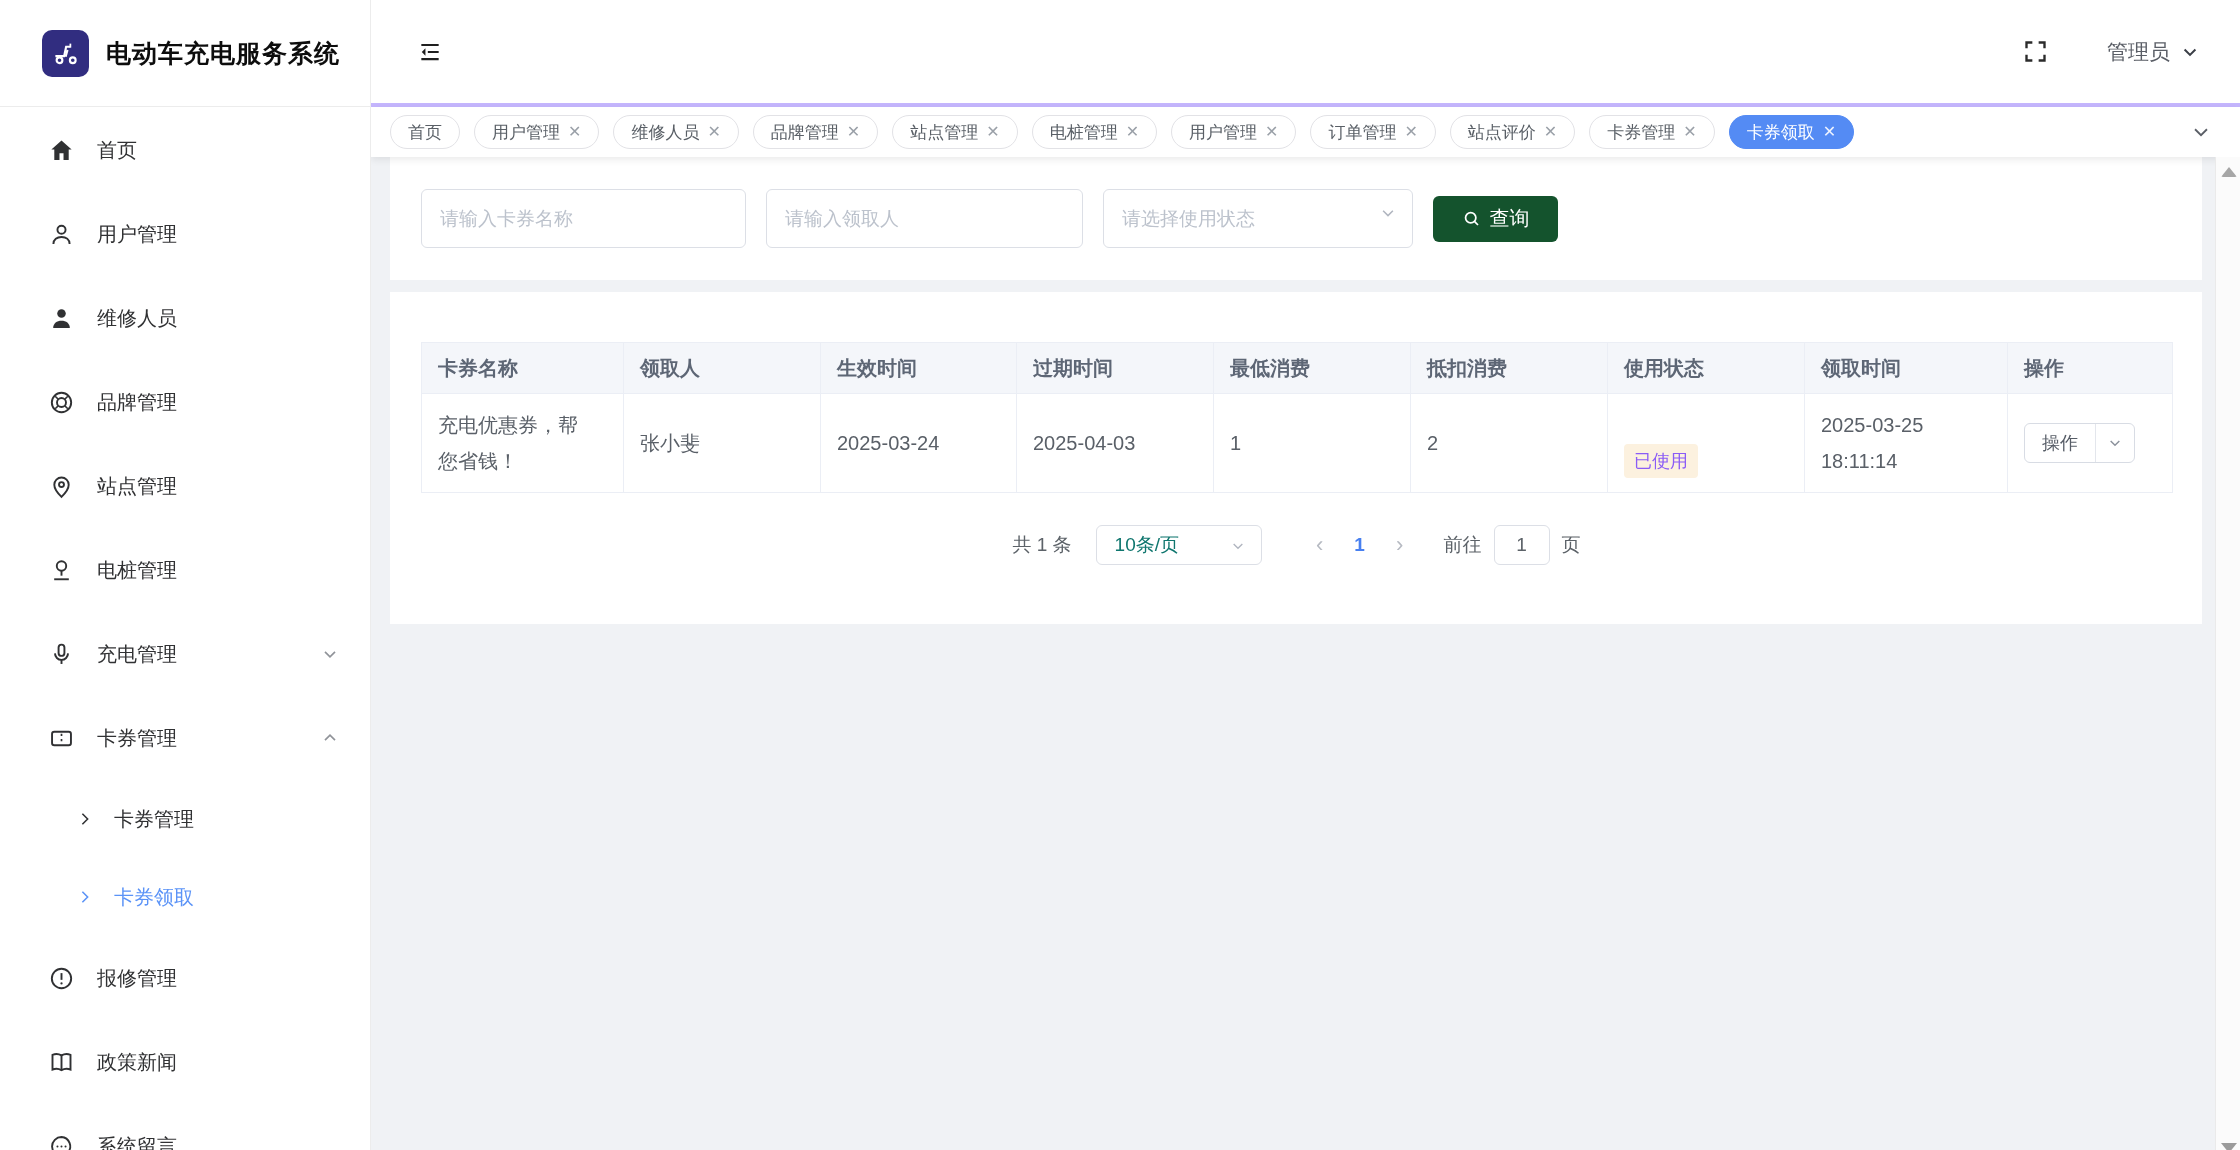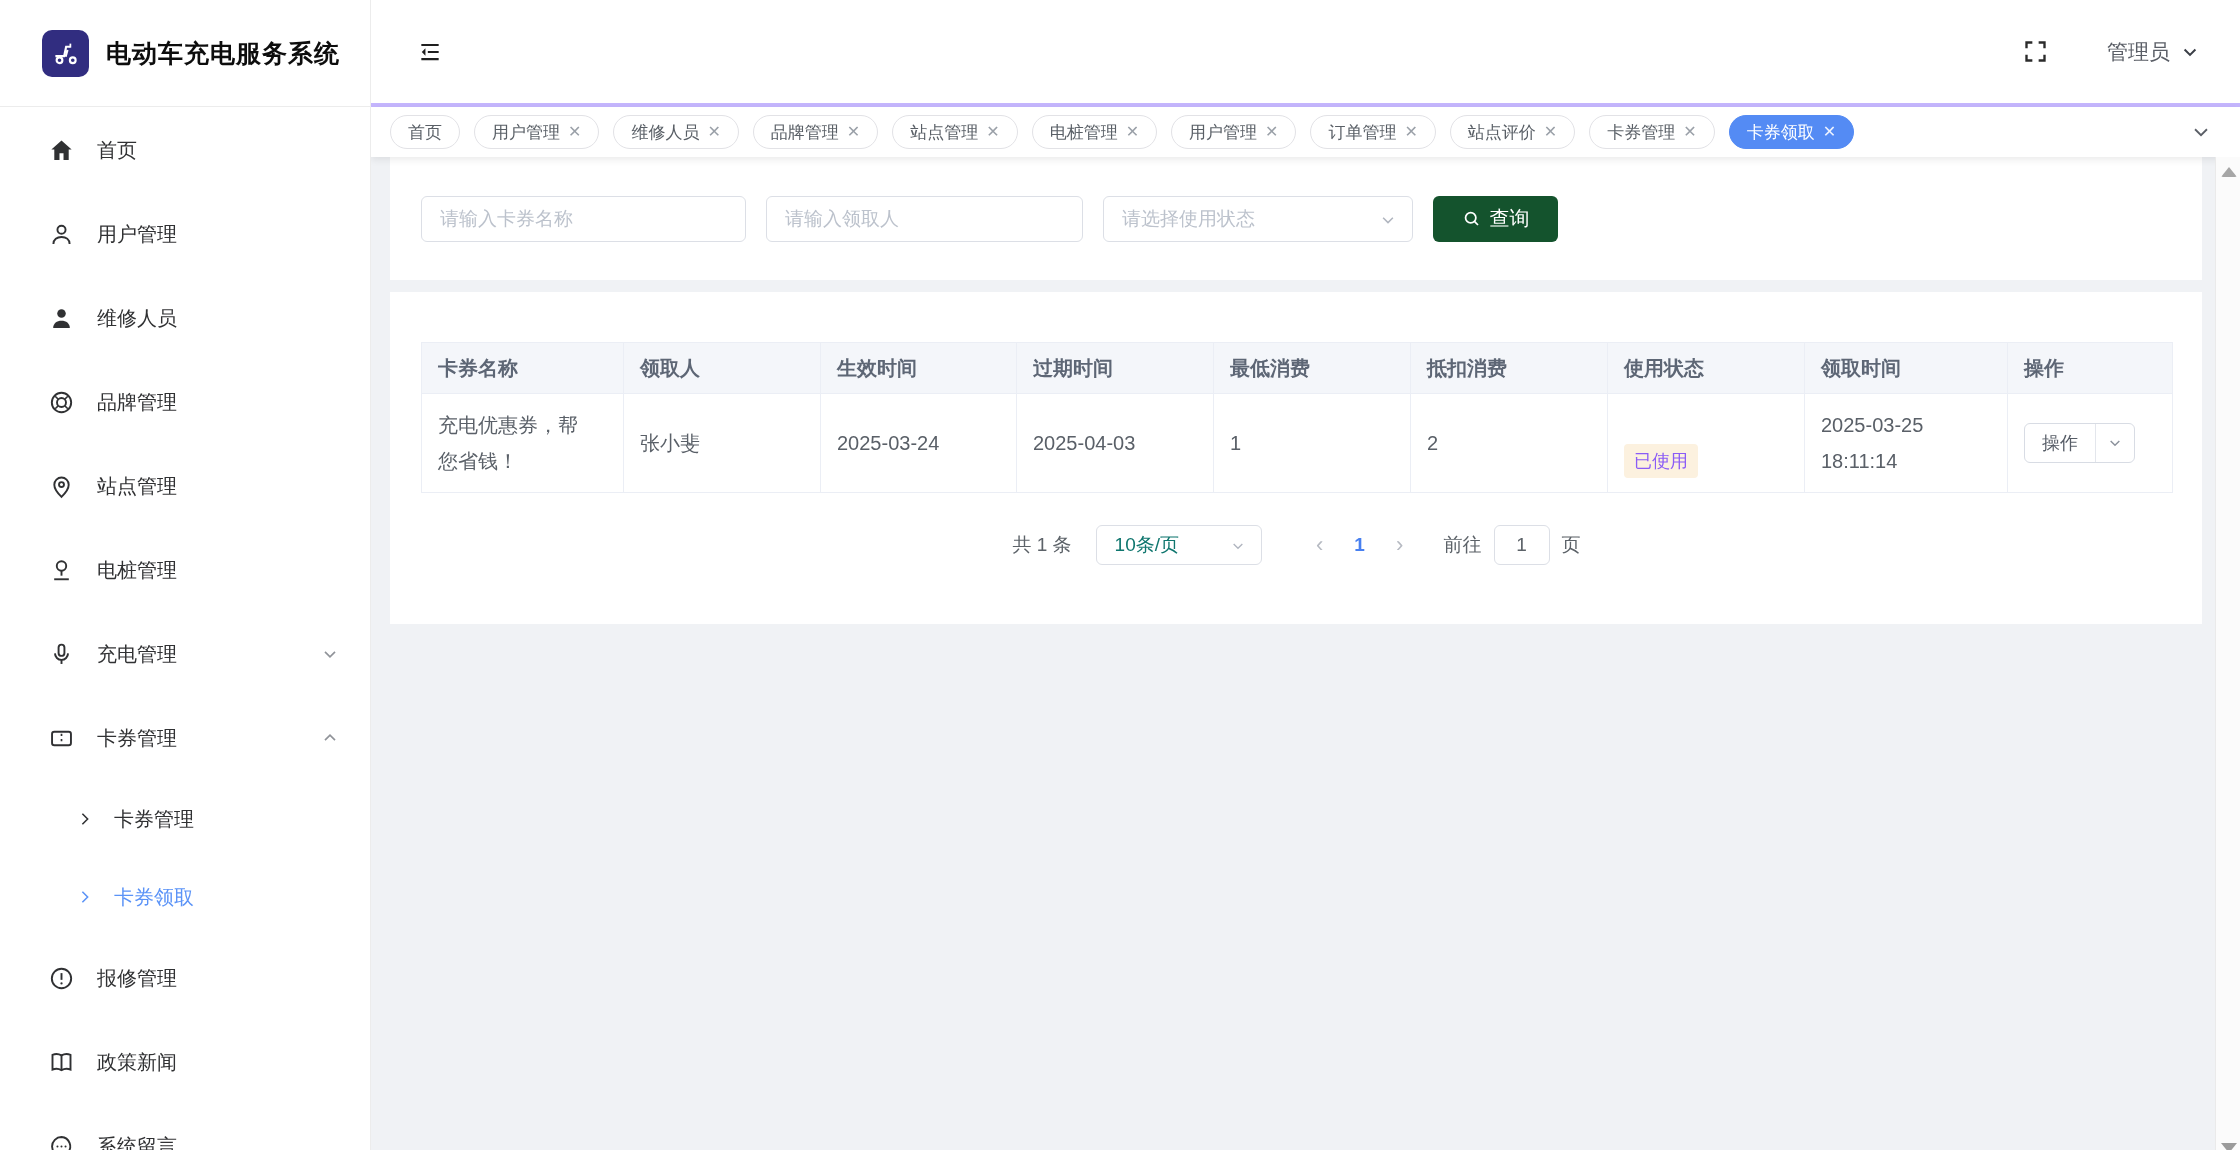--- a/index.html
+++ b/index.html
@@ -47,21 +47,21 @@
   .tab.active { background:#548bf4; border-color:#548bf4; color:#fff; }
   .tab.active .x { color:#eef3ff; }
   .tab-more { position:absolute; right:28px; top:0; height:50px; display:flex; align-items:center;
     color:#5a5e66; cursor:pointer; background:#fff; padding-left:10px; }
 
   
   .content { background:#f0f2f5; height:993px; padding:0 38px 0 19px; }
   .card { background:#fff; }
   .search-card { height:123px; display:flex; align-items:center; padding-left:31px; gap:20px;
     margin-bottom:12px; }
-  .t-input { height:46px; border:1px solid #dcdfe6; border-radius:6px; font-size:19px;
+  .t-input { height:59px; border:1px solid #dcdfe6; border-radius:6px; font-size:19px;
     padding:0 18px; color:#6d28d9; outline:none; font-family:inherit; }
   .t-input::placeholder { color:#bcc2cc; }
   .inp-coupon { width:325px; } .inp-recipient { width:317px; }
   .t-select { position:relative; width:310px; }
   .t-select .t-input { width:100%; padding-right:46px; }
   .sel-caret { position:absolute; right:16px; top:15px; color:#b0b5bf; pointer-events:none; }
   .search-btn { height:46px; width:125px; background:#14532d; color:#fff; border:none;
     border-radius:6px; font-size:20px; display:flex; align-items:center; justify-content:center;
     gap:9px; cursor:pointer; font-family:inherit; }
 

